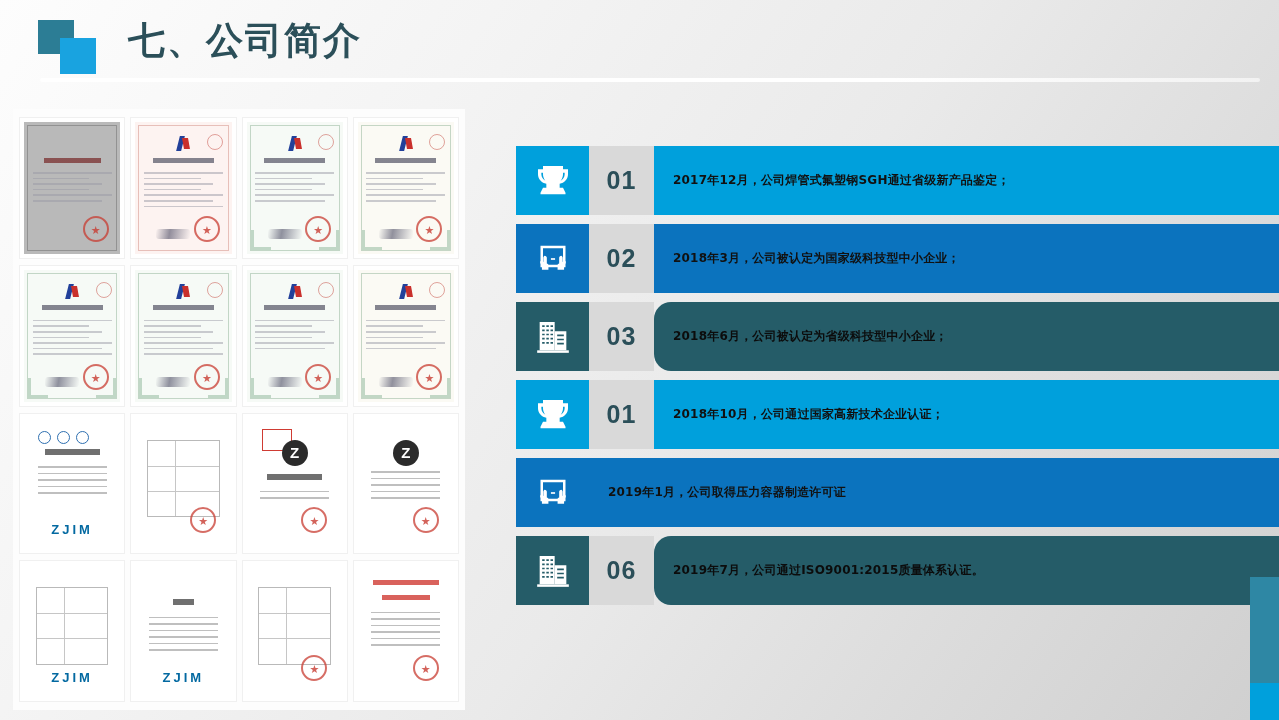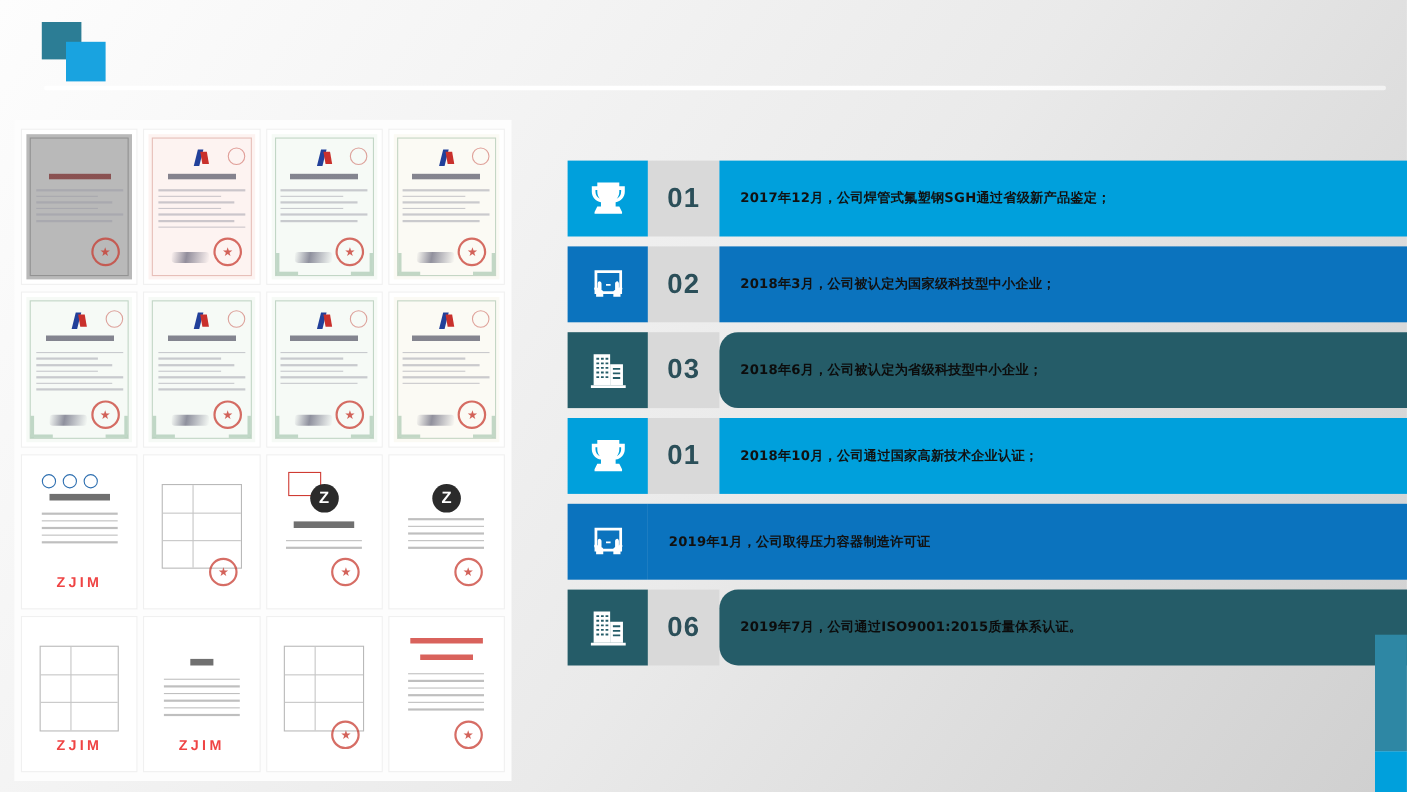--- a/index.html
+++ b/index.html
@@ -84,21 +84,21 @@
   .rep-title { position:absolute; left:18%; right:18%; top:22%; height:6px;
                background:#333; opacity:.7; }
   .rep-rows { position:absolute; left:10%; right:10%; top:36%; }
   .rep-rows i{ display:block; height:1.5px; background:#8a8a8a; opacity:.55; margin-bottom:5px;}
   .rep-grid { position:absolute; left:8%; right:8%; top:14%; bottom:22%;
               border:1px solid #b9b9b9; }
   .rep-grid:before{content:"";position:absolute;left:0;right:0;top:33%;border-top:1px solid #c6c6c6;}
   .rep-grid:after{content:"";position:absolute;left:0;right:0;top:66%;border-top:1px solid #c6c6c6;}
   .rep-grid span{position:absolute;top:0;bottom:0;left:38%;border-left:1px solid #c6c6c6;}
   .zjim { position:absolute; left:0; right:0; bottom:6%; text-align:center;
-          font-size:13px; font-weight:700; letter-spacing:3px; color:#ef4444; }
+          font-size:13px; font-weight:700; letter-spacing:3px; color:#0369a1; }
   .z-circ { position:absolute; left:50%; top:14%; transform:translateX(-50%);
             width:26px; height:26px; border-radius:50%; background:#2b2b2b;
             color:#fff; font-size:15px; font-weight:700; text-align:center; line-height:26px; }
   .red-box { position:absolute; left:12%; top:5%; width:30px; height:22px;
              border:1.6px solid #cf3b33; }
   .red-text { position:absolute; left:12%; right:12%; top:8%; height:5px; background:#cf3b33; opacity:.8;}
 
   
   .list { position:absolute; left:487px; top:146px; width:880px;padding-left:29px; }
   .row { display:flex; align-items:stretch; height:69px; margin-bottom:9px; }
@@ -122,20 +122,21 @@
   .edge-teal  { position:absolute; right:29px; top:560px; width:20px; height:44px; background:#255c68; }
   .edge-steel { position:absolute; right:0;   top:577px; width:29px; height:106px; background:#2e87a4; }
   .edge-cyan  { position:absolute; right:0;   top:683px; width:29px; height:37px;  background:#00a0dc; }
 </style>
 </head>
 <body>
 
 <div class="header">
   <div class="sq-a"></div>
   <div class="sq-b"></div>
+  <div class="page-title">七、公司简介</div>
   <div class="title-rule"></div>
 </div>
 
 <div class="cert-panel">
 
   <div class="cert grey">
       <div class="cert-inner">
     <div class="c-border"></div>
         <div class="c-title"></div>
     <div class="c-lines">

